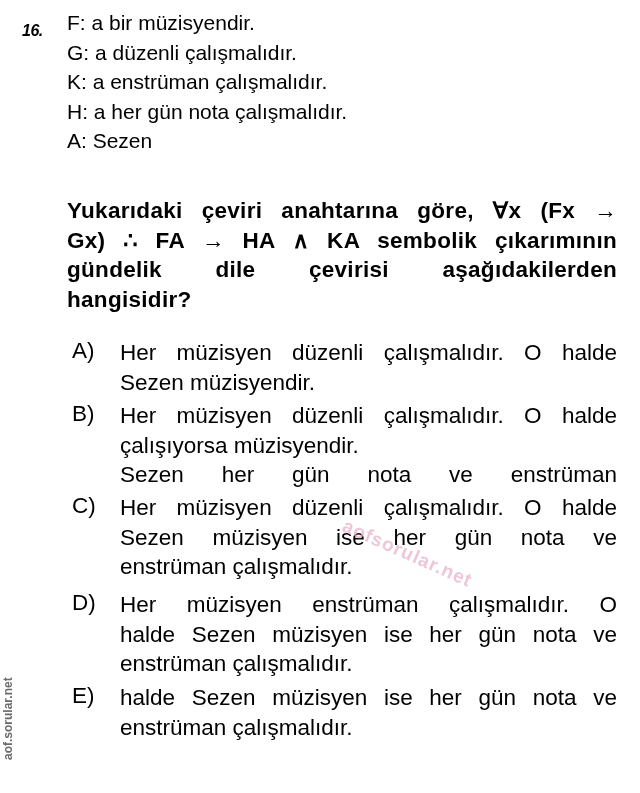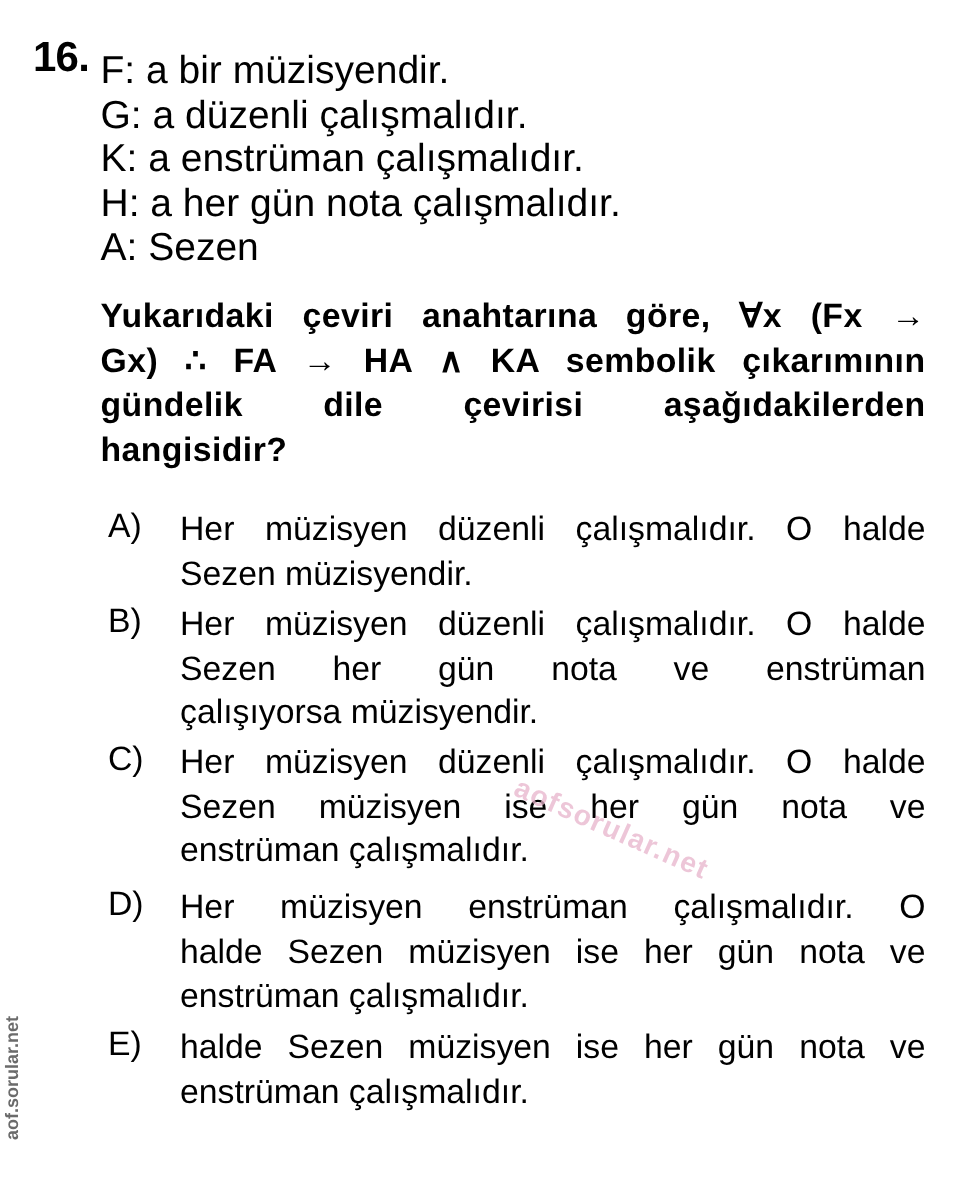--- a/index.html
+++ b/index.html
@@ -2,25 +2,25 @@
 <html><head>
 <meta charset="utf-8">
 <style>
   html, body { margin: 0; padding: 0; background: #ffffff; }
   body {
     width: 640px; height: 793px; position: relative; overflow: hidden;
     font-family: "Liberation Sans", sans-serif; color: #000;
   }
   .qnum {
     position: absolute; left: 22px; top: 22px;
-    font-size: 28px; font-weight: bold; letter-spacing: -0.5px;
+    font-size: 16px; font-weight: bold; letter-spacing: -0.5px; font-style: italic;
   }
   .key {
-    position: absolute; left: 67px; top: 32px;
-    font-size: 26px; line-height: 29.5px;
+    position: absolute; left: 67px; top: 8px;
+    font-size: 21px; line-height: 29.5px;
   }
   .key div { white-space: nowrap; }
   .stem {
     position: absolute; left: 67px; top: 196px; width: 550px;
     font-size: 22.5px; font-weight: bold; line-height: 29.5px;
     text-align: justify; letter-spacing: 0.3px;
   }
   .stem .line { display: block; text-align-last: justify; text-align: justify; white-space: normal; }
   .stem .line.last { text-align-last: left; }
   .opt { position: absolute; left: 72px; width: 545px; font-size: 22.5px; line-height: 29.5px; }
@@ -65,22 +65,22 @@
   <div class="text">
     <span class="line">Her müzisyen düzenli çalışmalıdır. O halde</span>
     <span class="line last">Sezen müzisyendir.</span>
   </div>
 </div>
 
 <div class="opt" style="top:401px;">
   <span class="letter">B)</span>
   <div class="text">
     <span class="line">Her müzisyen düzenli çalışmalıdır. O halde</span>
+    <span class="line last">çalışıyorsa müzisyendir.</span>
     <span class="line">Sezen her gün nota ve enstrüman</span>
-    <span class="line last">çalışıyorsa müzisyendir.</span>
   </div>
 </div>
 
 <div class="opt" style="top:493px;">
   <span class="letter">C)</span>
   <div class="text">
     <span class="line">Her müzisyen düzenli çalışmalıdır. O halde</span>
     <span class="line">Sezen müzisyen ise her gün nota ve</span>
     <span class="line last">enstrüman çalışmalıdır.</span>
   </div>

